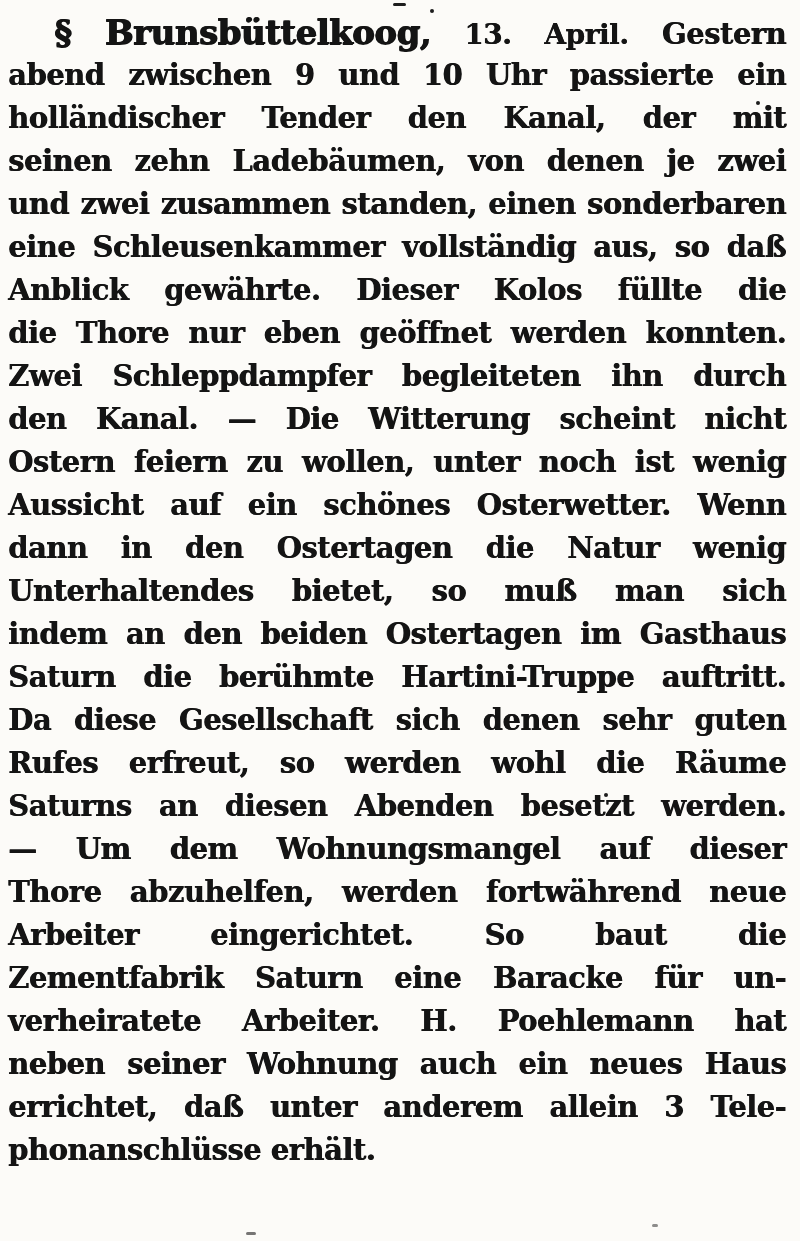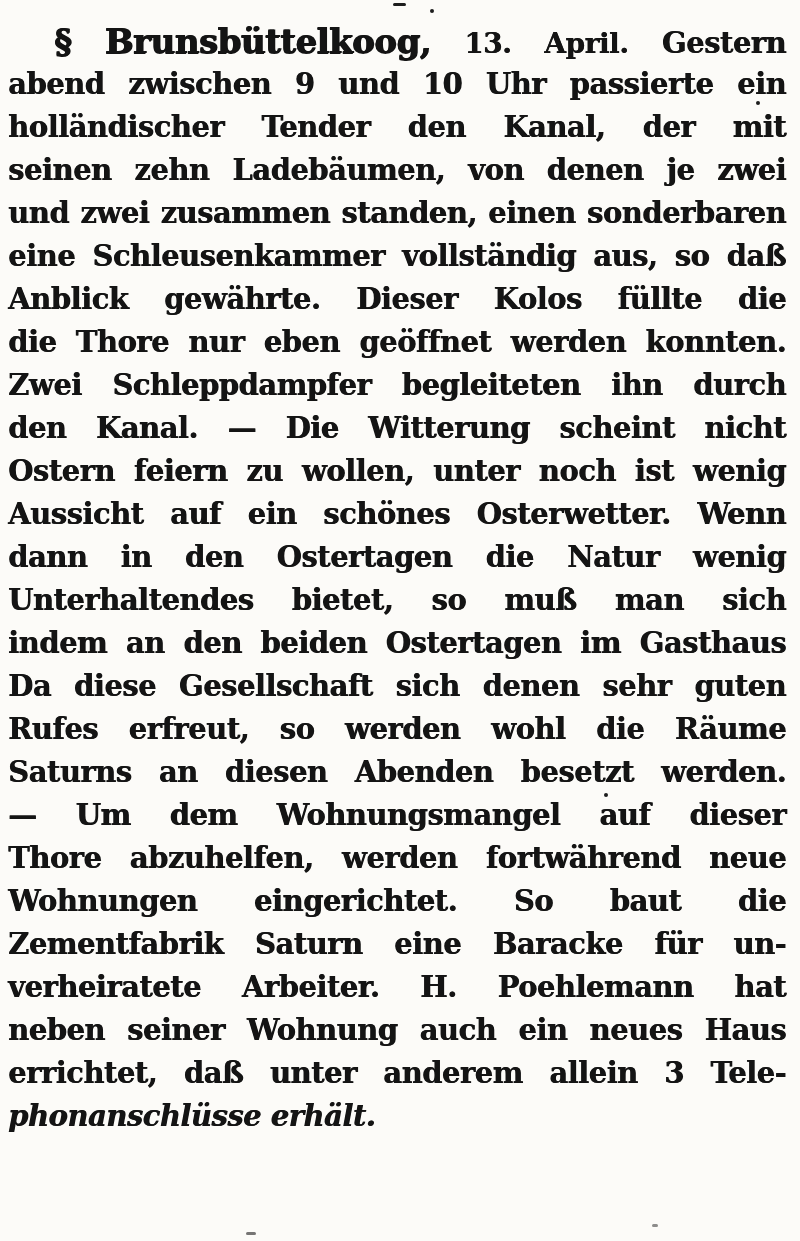--- a/index.html
+++ b/index.html
@@ -9,39 +9,38 @@
   body {
     position: relative;
     width: 800px;
     height: 1241px;
     background: #fcfbf8;
     overflow: hidden;
   }
   main {
     box-sizing: border-box;
     width: 800px;
-    padding: 20px 14px 0 8px;
+    padding: 11px 14px 0 8px;
     color: #141414;
     font-family: "DejaVu Serif", "Liberation Serif", serif;
     font-weight: 700;
     font-size: 29px;
     letter-spacing: -0.5px;
     text-shadow: 0.6px 0 0 currentColor;
   }
   .line {
     height: 43px;
     line-height: 43px;
     white-space: nowrap;
     text-align: justify;
     text-align-last: justify;
     overflow: visible;
   }
   .line.last {
     text-align-last: left;
-    font-style: italic;
   }
   .line.indent {
     padding-left: 46px;
   }
   .bold-lead {
     font-size: 34px;
     text-shadow: 1.1px 0 0 currentColor, 0 0.6px 0 currentColor;
   }
   .antiqua {
     font-size: 28px;
@@ -72,26 +71,27 @@
       <div class="line">eine Schleusenkammer vollständig aus, so daß</div>
       <div class="line">Anblick gewährte. Dieser Kolos füllte die</div>
       <div class="line">die Thore nur eben geöffnet werden konnten.</div>
       <div class="line">Zwei Schleppdampfer begleiteten ihn durch</div>
       <div class="line">den Kanal. — Die Witterung scheint nicht</div>
       <div class="line">Ostern feiern zu wollen, unter noch ist wenig</div>
       <div class="line">Aussicht auf ein schönes Osterwetter. Wenn</div>
       <div class="line">dann in den Ostertagen die Natur wenig</div>
       <div class="line">Unterhaltendes bietet, so muß man sich</div>
       <div class="line">indem an den beiden Ostertagen im Gasthaus</div>
+      <div class="line">Saturn die berühmte Hartini-Truppe auftritt.</div>
       <div class="line">Da diese Gesellschaft sich denen sehr guten</div>
       <div class="line">Rufes erfreut, so werden wohl die Räume</div>
       <div class="line">Saturns an diesen Abenden besetzt werden.</div>
       <div class="line">— Um dem Wohnungsmangel auf dieser</div>
       <div class="line">Thore abzuhelfen, werden fortwährend neue</div>
-      <div class="line">Wohnungen eingerichtet. So baut die</div>
+      <div class="line">Arbeiter eingerichtet. So baut die</div>
       <div class="line">Zementfabrik Saturn eine Baracke für un-</div>
       <div class="line">verheiratete Arbeiter. H. Poehlemann hat</div>
       <div class="line">neben seiner Wohnung auch ein neues Haus</div>
       <div class="line">errichtet, daß unter anderem allein 3 Tele-</div>
       <div class="line last">phonanschlüsse erhält.</div>
     </div>
 </main>
 
 <div class="speck dash" style="left:393px; top:3px; width:13px; height:3px;"></div>
 <div class="speck" style="left:430px; top:9px; width:4px; height:4px;"></div>

